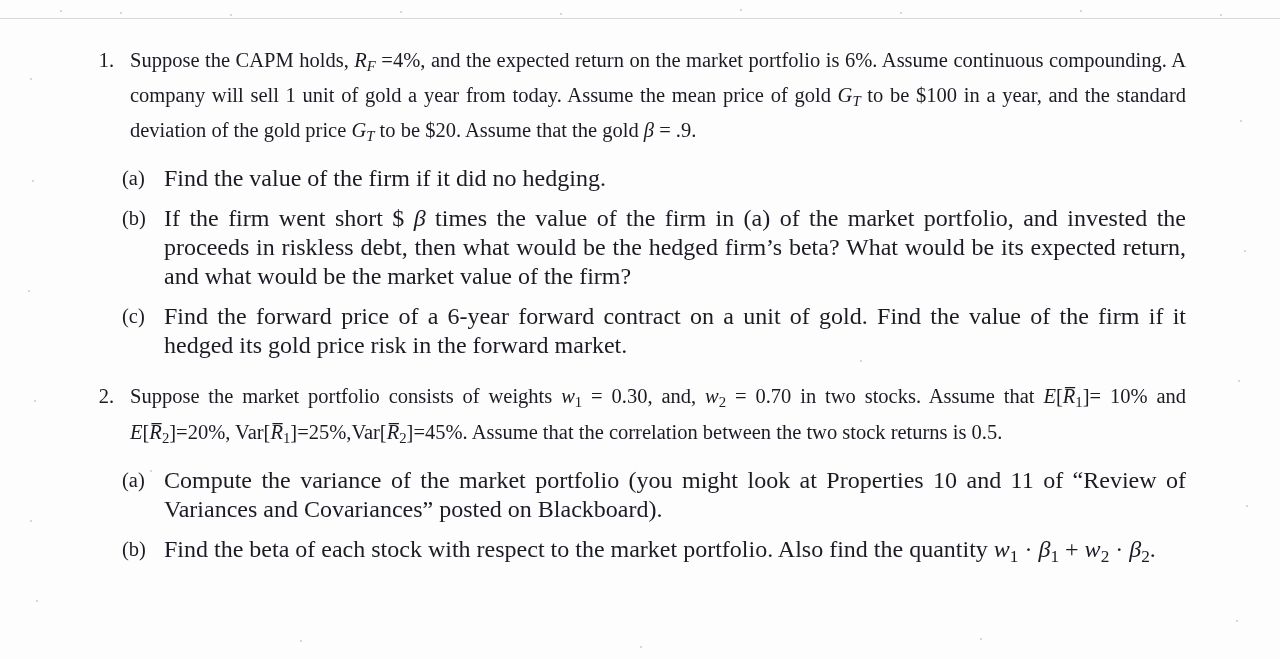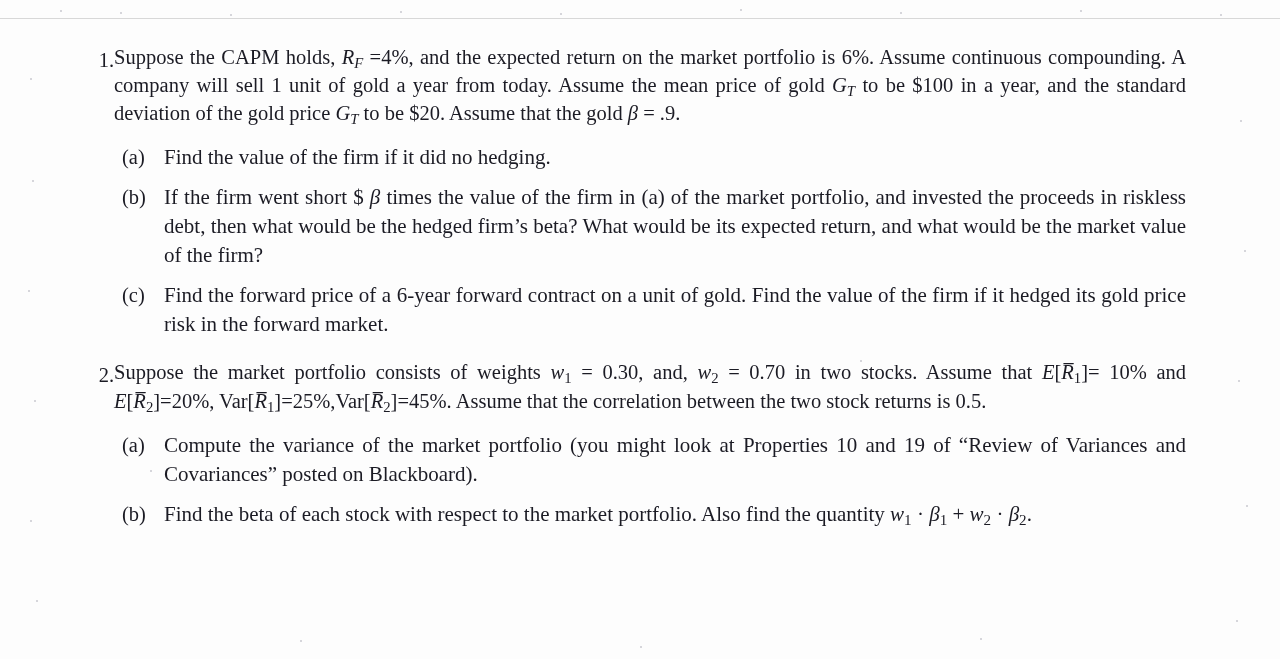--- a/index.html
+++ b/index.html
@@ -46,23 +46,23 @@
   .pnum {
     position: absolute;
     left: 0;
     top: 0;
     width: 28px;
     text-align: right;
     font-size: 20.5px;
     line-height: 29px;
   }
   .ptext {
-    margin-left: 28px;
+    margin-left: 44px;
     font-size: 20.5px;
-    line-height: 22px;
+    line-height: 29px;
     text-align: justify;
     text-justify: inter-word;
   }
   ol.parts {
     list-style: none;
     margin: 13px 0 0 0;
     padding: 0;
   }
   li.part {
     position: relative;
@@ -72,21 +72,21 @@
     position: absolute;
     left: 36px;
     top: 0;
     width: 34px;
     text-align: left;
     font-size: 20.5px;
     line-height: 29px;
   }
   .pbody {
     margin-left: 78px;
-    font-size: 21px;
+    font-size: 24px;
     line-height: 29px;
     text-align: justify;
     text-justify: inter-word;
   }
   i.v {
     font-family: "Liberation Serif", "DejaVu Serif", serif;
     font-style: italic;
   }
   .sub {
     font-size: 0.72em;
@@ -169,21 +169,21 @@
 
       <li class="problem">
         <span class="pnum">2.</span>
         <div class="ptext">
           Suppose the market portfolio consists of weights <i class="v">w</i><span class="sub">1</span> = 0.30, and, <i class="v">w</i><span class="sub">2</span> = 0.70 in two stocks. Assume that <i class="v">E</i>[<i class="v">R̅</i><span class="sub">1</span>]= 10% and <i class="v">E</i>[<i class="v">R̅</i><span class="sub">2</span>]=20%, Var[<i class="v">R̅</i><span class="sub">1</span>]=25%,Var[<i class="v">R̅</i><span class="sub">2</span>]=45%. Assume that the correlation between the two stock returns is 0.5.
         </div>
 
         <ol class="parts">
           <li class="part">
             <span class="plabel">(a)</span>
-            <div class="pbody">Compute the variance of the market portfolio (you might look at Properties 10 and 19 of “Review of Variances and Covariances” posted on Blackboard).</div>
+            <div class="pbody">Compute the variance of the market portfolio (you might look at Properties 10 and 11 of “Review of Variances and Covariances” posted on Blackboard).</div>
           </li>
           <li class="part">
             <span class="plabel">(b)</span>
             <div class="pbody">
               Find the beta of each stock with respect to the market portfolio. Also find the quantity <i class="v">w</i><span class="sub">1</span> · <i class="v">β</i><span class="sub">1</span> + <i class="v">w</i><span class="sub">2</span> · <i class="v">β</i><span class="sub">2</span>.
             </div>
           </li>
         </ol>
       </li>
 

